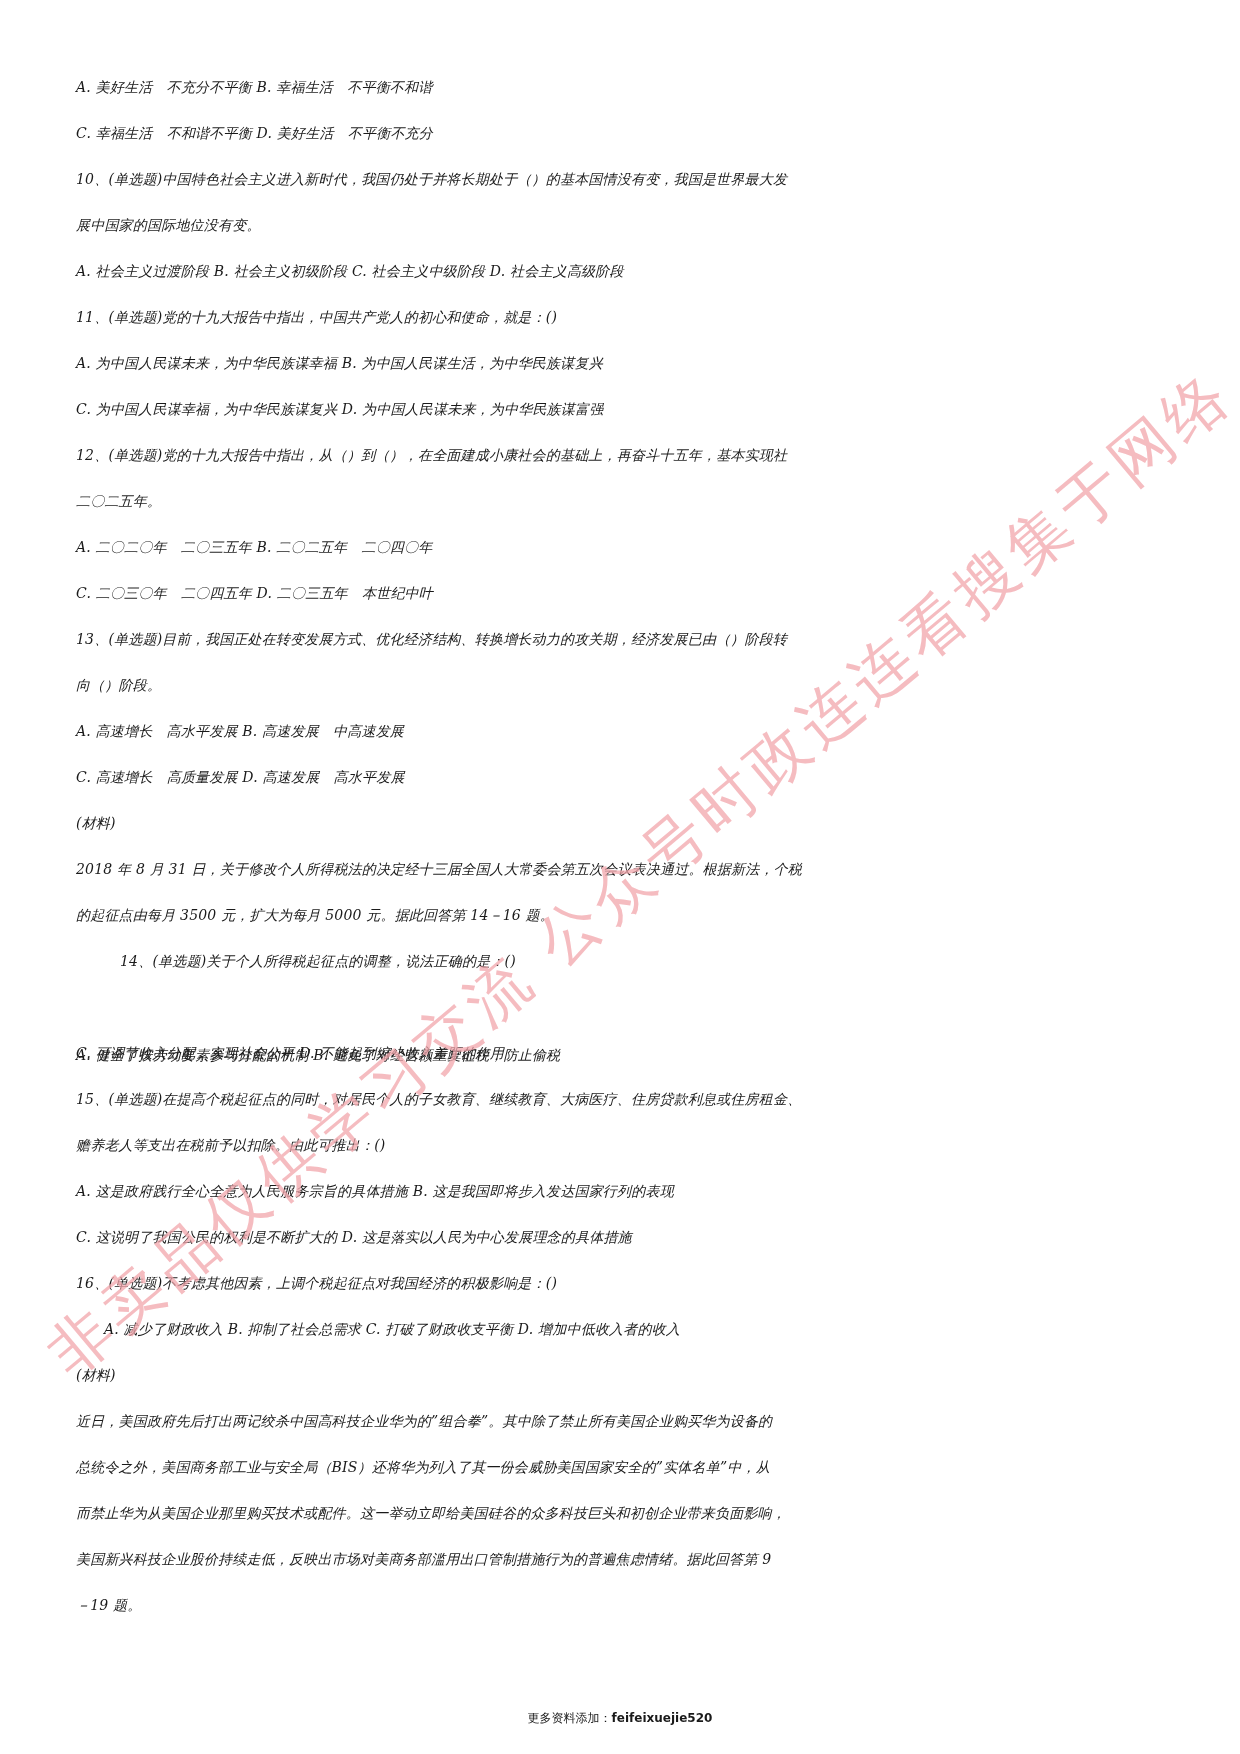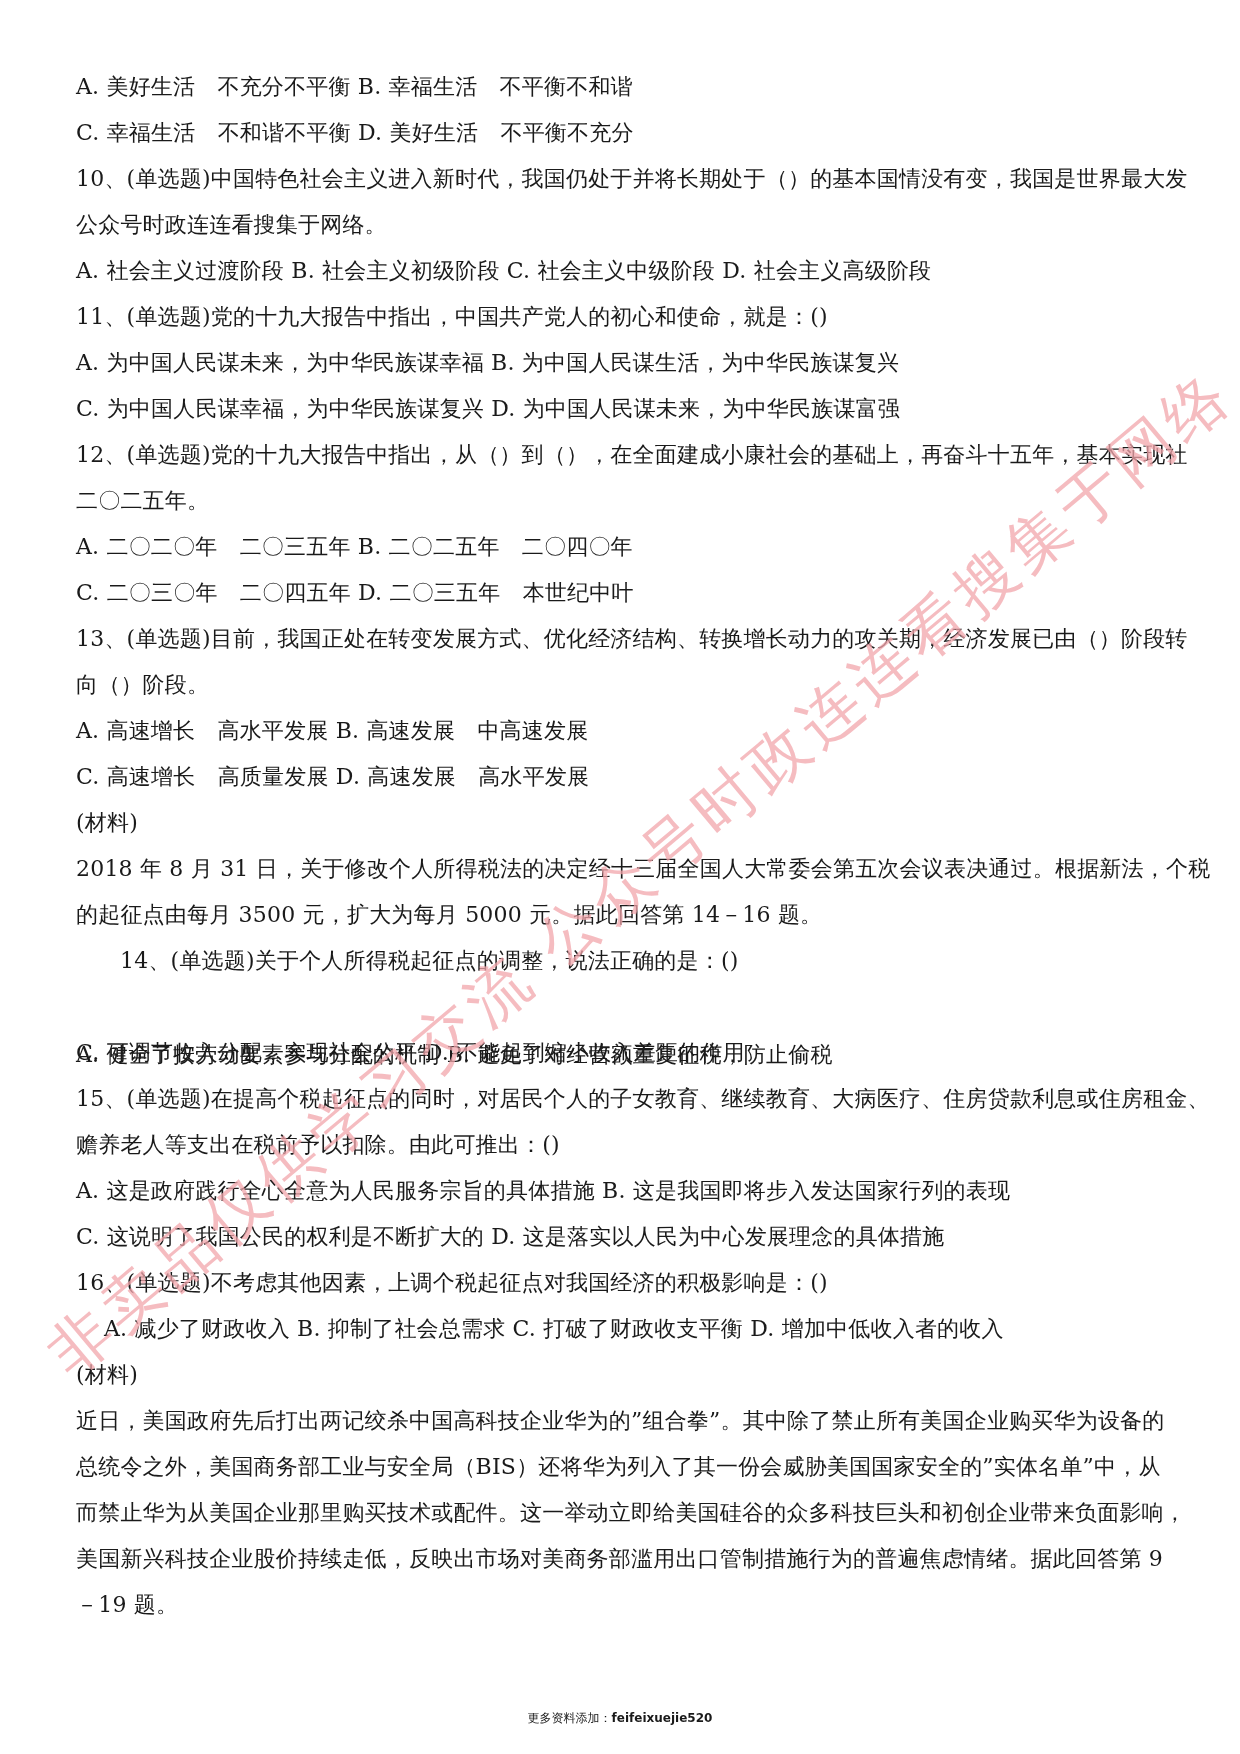--- a/index.html
+++ b/index.html
@@ -4,22 +4,23 @@
 <style>
   html, body { margin: 0; padding: 0; background: #ffffff; }
   body {
     width: 1240px; height: 1754px; position: relative; overflow: hidden;
     font-family: "DejaVu Serif", "Liberation Serif", serif;
     color: #1a1a1a;
   }
   .page { position: absolute; left: 0; top: 0; width: 1240px; height: 1754px; }
   .line {
     position: absolute; left: 76px; width: 1100px;
-    font-size: 22px; line-height: 26px; white-space: nowrap;
+    font-size: 14px; line-height: 26px; white-space: nowrap;
     letter-spacing: 0.2px;
+    font-style: italic;
   }
   .watermark {
     position: absolute; color: #f2a6ac; opacity: 0.75;
     font-family: "DejaVu Sans", "Liberation Sans", sans-serif;
     font-size: 62px; white-space: nowrap; transform-origin: left top;
     pointer-events: none; letter-spacing: 6px;
   }
   .footer {
     position: absolute; left: 0; width: 1240px; top: 1710px;
     text-align: center; font-size: 12px;
@@ -28,21 +29,21 @@
   .footer .handle { font-family: "DejaVu Sans", "Liberation Sans", sans-serif; font-weight: bold; }
 </style>
 </head>
 <body>
 
 <div class="page">
   <div id="lines-container">
       <div class="line" style="top: 74px;">A. 美好生活　不充分不平衡 B. 幸福生活　不平衡不和谐</div>
       <div class="line" style="top: 120px;">C. 幸福生活　不和谐不平衡 D. 美好生活　不平衡不充分</div>
       <div class="line" style="top: 166px;">10、(单选题)中国特色社会主义进入新时代，我国仍处于并将长期处于（）的基本国情没有变，我国是世界最大发</div>
-      <div class="line" style="top: 212px;">公众号时政连连看搜集于网络。</div>
+      <div class="line" style="top: 212px;">展中国家的国际地位没有变。</div>
       <div class="line" style="top: 258px;">A. 社会主义过渡阶段 B. 社会主义初级阶段 C. 社会主义中级阶段 D. 社会主义高级阶段</div>
       <div class="line" style="top: 304px;">11、(单选题)党的十九大报告中指出，中国共产党人的初心和使命，就是：()</div>
       <div class="line" style="top: 350px;">A. 为中国人民谋未来，为中华民族谋幸福 B. 为中国人民谋生活，为中华民族谋复兴</div>
       <div class="line" style="top: 396px;">C. 为中国人民谋幸福，为中华民族谋复兴 D. 为中国人民谋未来，为中华民族谋富强</div>
       <div class="line" style="top: 442px;">12、(单选题)党的十九大报告中指出，从（）到（），在全面建成小康社会的基础上，再奋斗十五年，基本实现社</div>
       <div class="line" style="top: 488px;">二〇二五年。</div>
       <div class="line" style="top: 534px;">A. 二〇二〇年　二〇三五年 B. 二〇二五年　二〇四〇年</div>
       <div class="line" style="top: 580px;">C. 二〇三〇年　二〇四五年 D. 二〇三五年　本世纪中叶</div>
       <div class="line" style="top: 626px;">13、(单选题)目前，我国正处在转变发展方式、优化经济结构、转换增长动力的攻关期，经济发展已由（）阶段转</div>
       <div class="line" style="top: 672px;">向（）阶段。</div>

